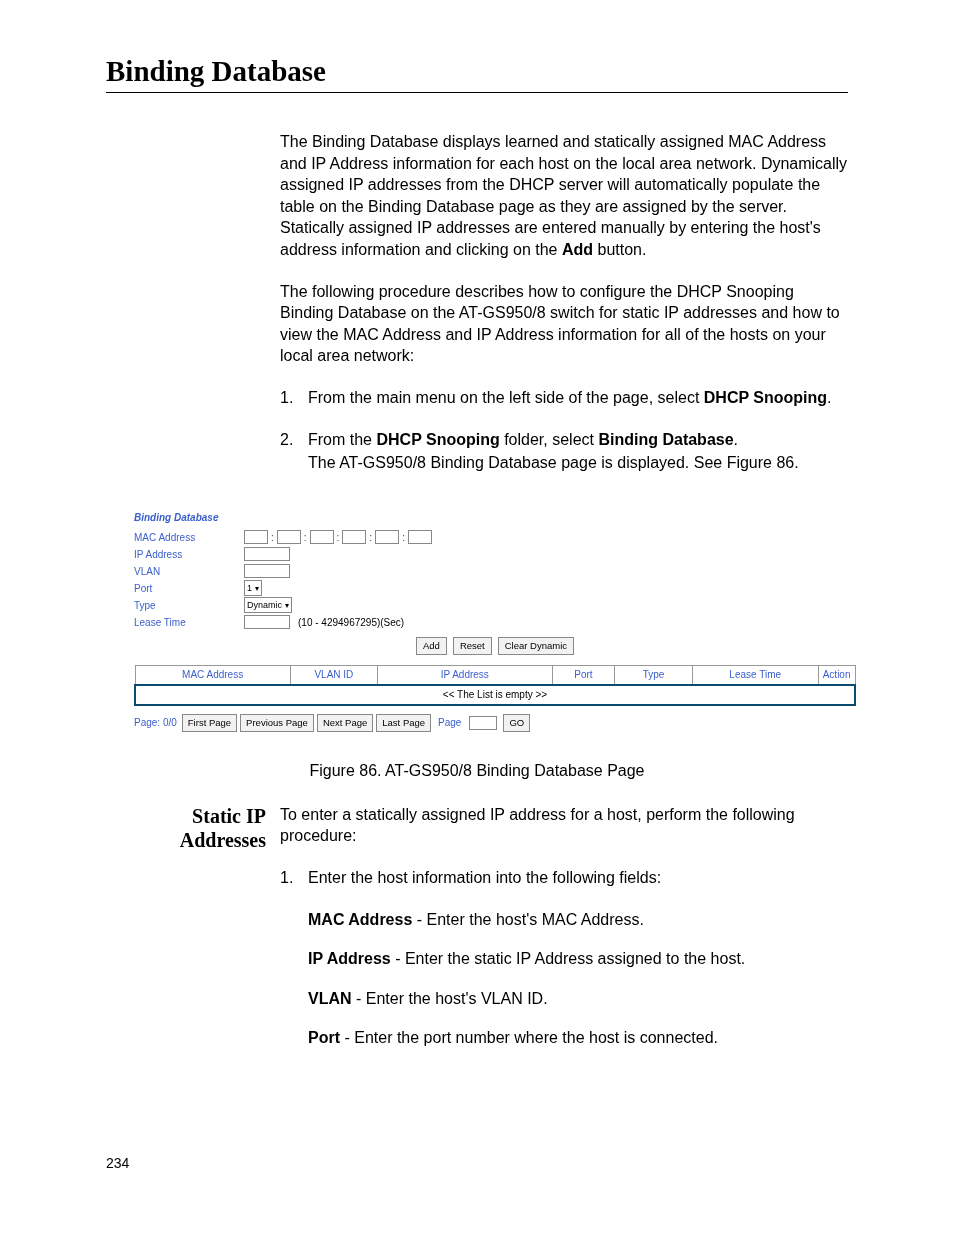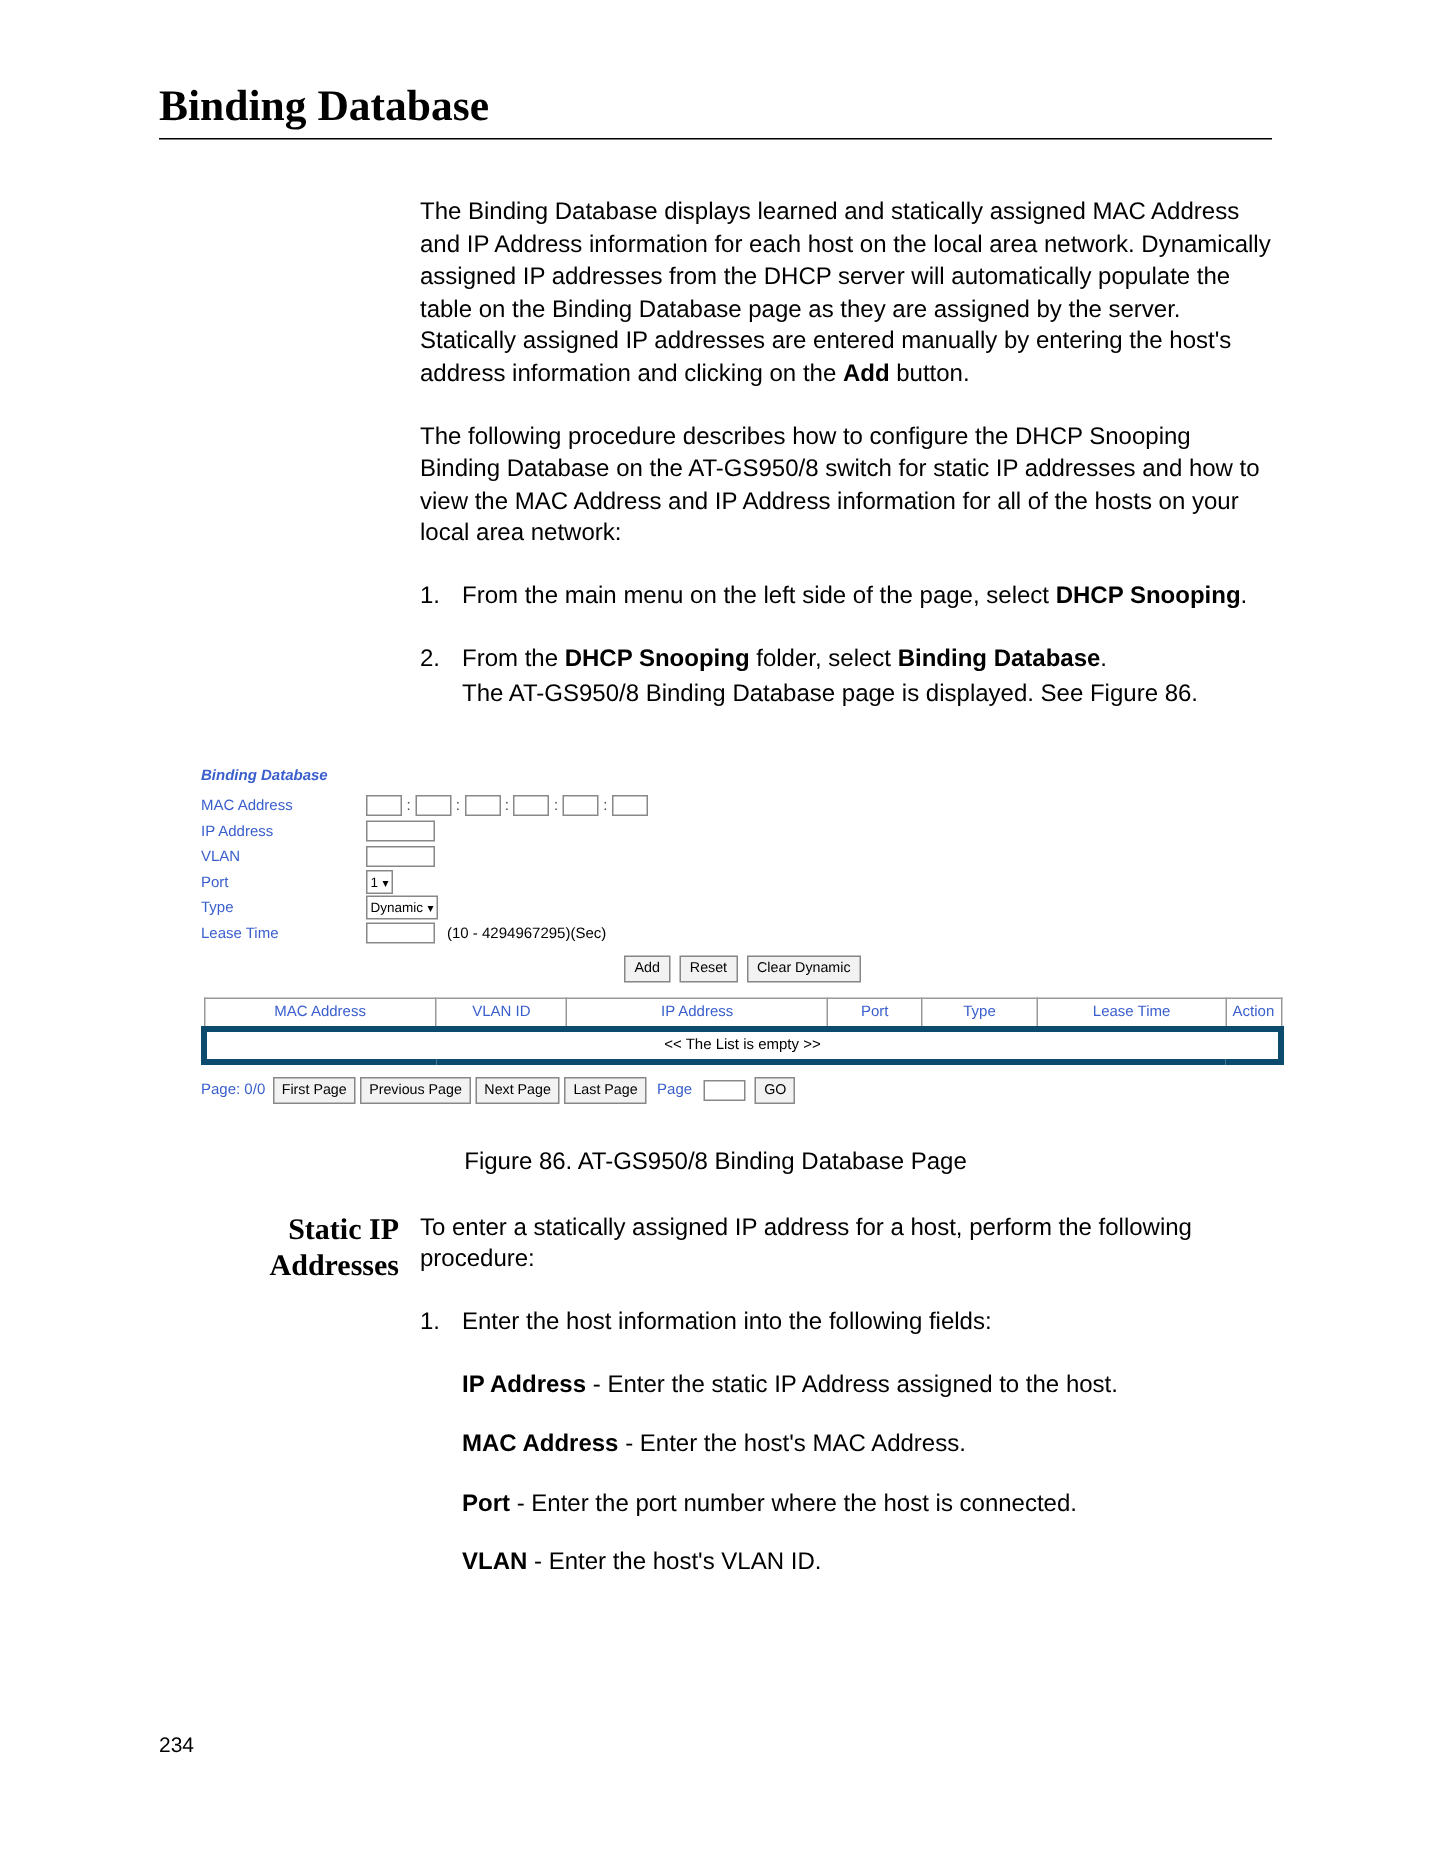--- a/index.html
+++ b/index.html
@@ -67,21 +67,21 @@
   .ip-box { width: 44px; height: 12px; border: 1px solid #888; background: #fff; }
   .vlan-box { width: 44px; height: 12px; border: 1px solid #888; background: #fff; }
   .sel { height: 14px; border: 1px solid #888; background: #fff; padding: 0 2px; display: inline-flex; align-items: center; gap: 3px; font-size: 9px; }
   .sel .caret { font-size: 8px; }
   .lease-box { width: 44px; height: 12px; border: 1px solid #888; background: #fff; }
   .hint { font-size: 10px; margin-left: 6px; color: #000; }
   .btn-row { display: flex; justify-content: center; gap: 6px; margin: 6px 0 10px; }
   .btn { border: 1px solid #888; background: #f2f2f2; font-size: 9.5px; padding: 1px 6px; height: 14px; line-height: 14px; }
   .tbl { width: 100%; border-collapse: collapse; font-size: 10px; }
   .tbl th { border: 1px solid #999; color: #3a5fcd; font-weight: normal; padding: 2px 4px; height: 14px; }
-  .tbl td.empty { border: 4px solid #0c4a6e; text-align: center; padding: 2px 4px; height: 14px; color: #000; }
+  .tbl td.empty { border: 2px solid #0c4a6e; text-align: center; padding: 2px 4px; height: 14px; color: #000; }
   .pager { display: flex; align-items: center; gap: 3px; margin-top: 8px; font-size: 10px; }
   .pager .lbl { color: #3a5fcd; margin-right: 2px; }
   .pager .pbtn { border: 1px solid #888; background: #f2f2f2; font-size: 9.5px; padding: 1px 5px; height: 14px; line-height: 14px; }
   .pager .page-in { width: 26px; height: 12px; border: 1px solid #888; background: #fff; margin: 0 3px; display: inline-block; }
 
   .fig-cap { text-align: center; font-size: 16px; margin: 30px 0 24px; }
 
   .side-heading-row { display: flex; justify-content: space-between; }
   .side-heading {
     font-family: "Times New Roman", Times, serif;
@@ -242,22 +242,22 @@
       <span>Static IP</span><br>
       <span>Addresses</span>
     </div>
     <div class="side-body">
       <div class="para">To enter a statically assigned IP address for a host, perform the following procedure:</div>
       <div class="num-item">
         <div class="n">1.</div>
         <div class="t">Enter the host information into the following fields:</div>
       </div>
       <div class="field-list">
+        <div class="fi"><b>MAC Address</b><span> - Enter the host's MAC Address.</span></div>
         <div class="fi"><b>IP Address</b><span> - Enter the static IP Address assigned to the host.</span></div>
-        <div class="fi"><b>MAC Address</b><span> - Enter the host's MAC Address.</span></div>
+        <div class="fi"><b>VLAN</b><span> - Enter the host's VLAN ID.</span></div>
         <div class="fi"><b>Port</b><span> - Enter the port number where the host is connected.</span></div>
-        <div class="fi"><b>VLAN</b><span> - Enter the host's VLAN ID.</span></div>
       </div>
     </div>
   </div>
 
   <div class="page-num">234</div>
 </div>
 
 </body></html>

